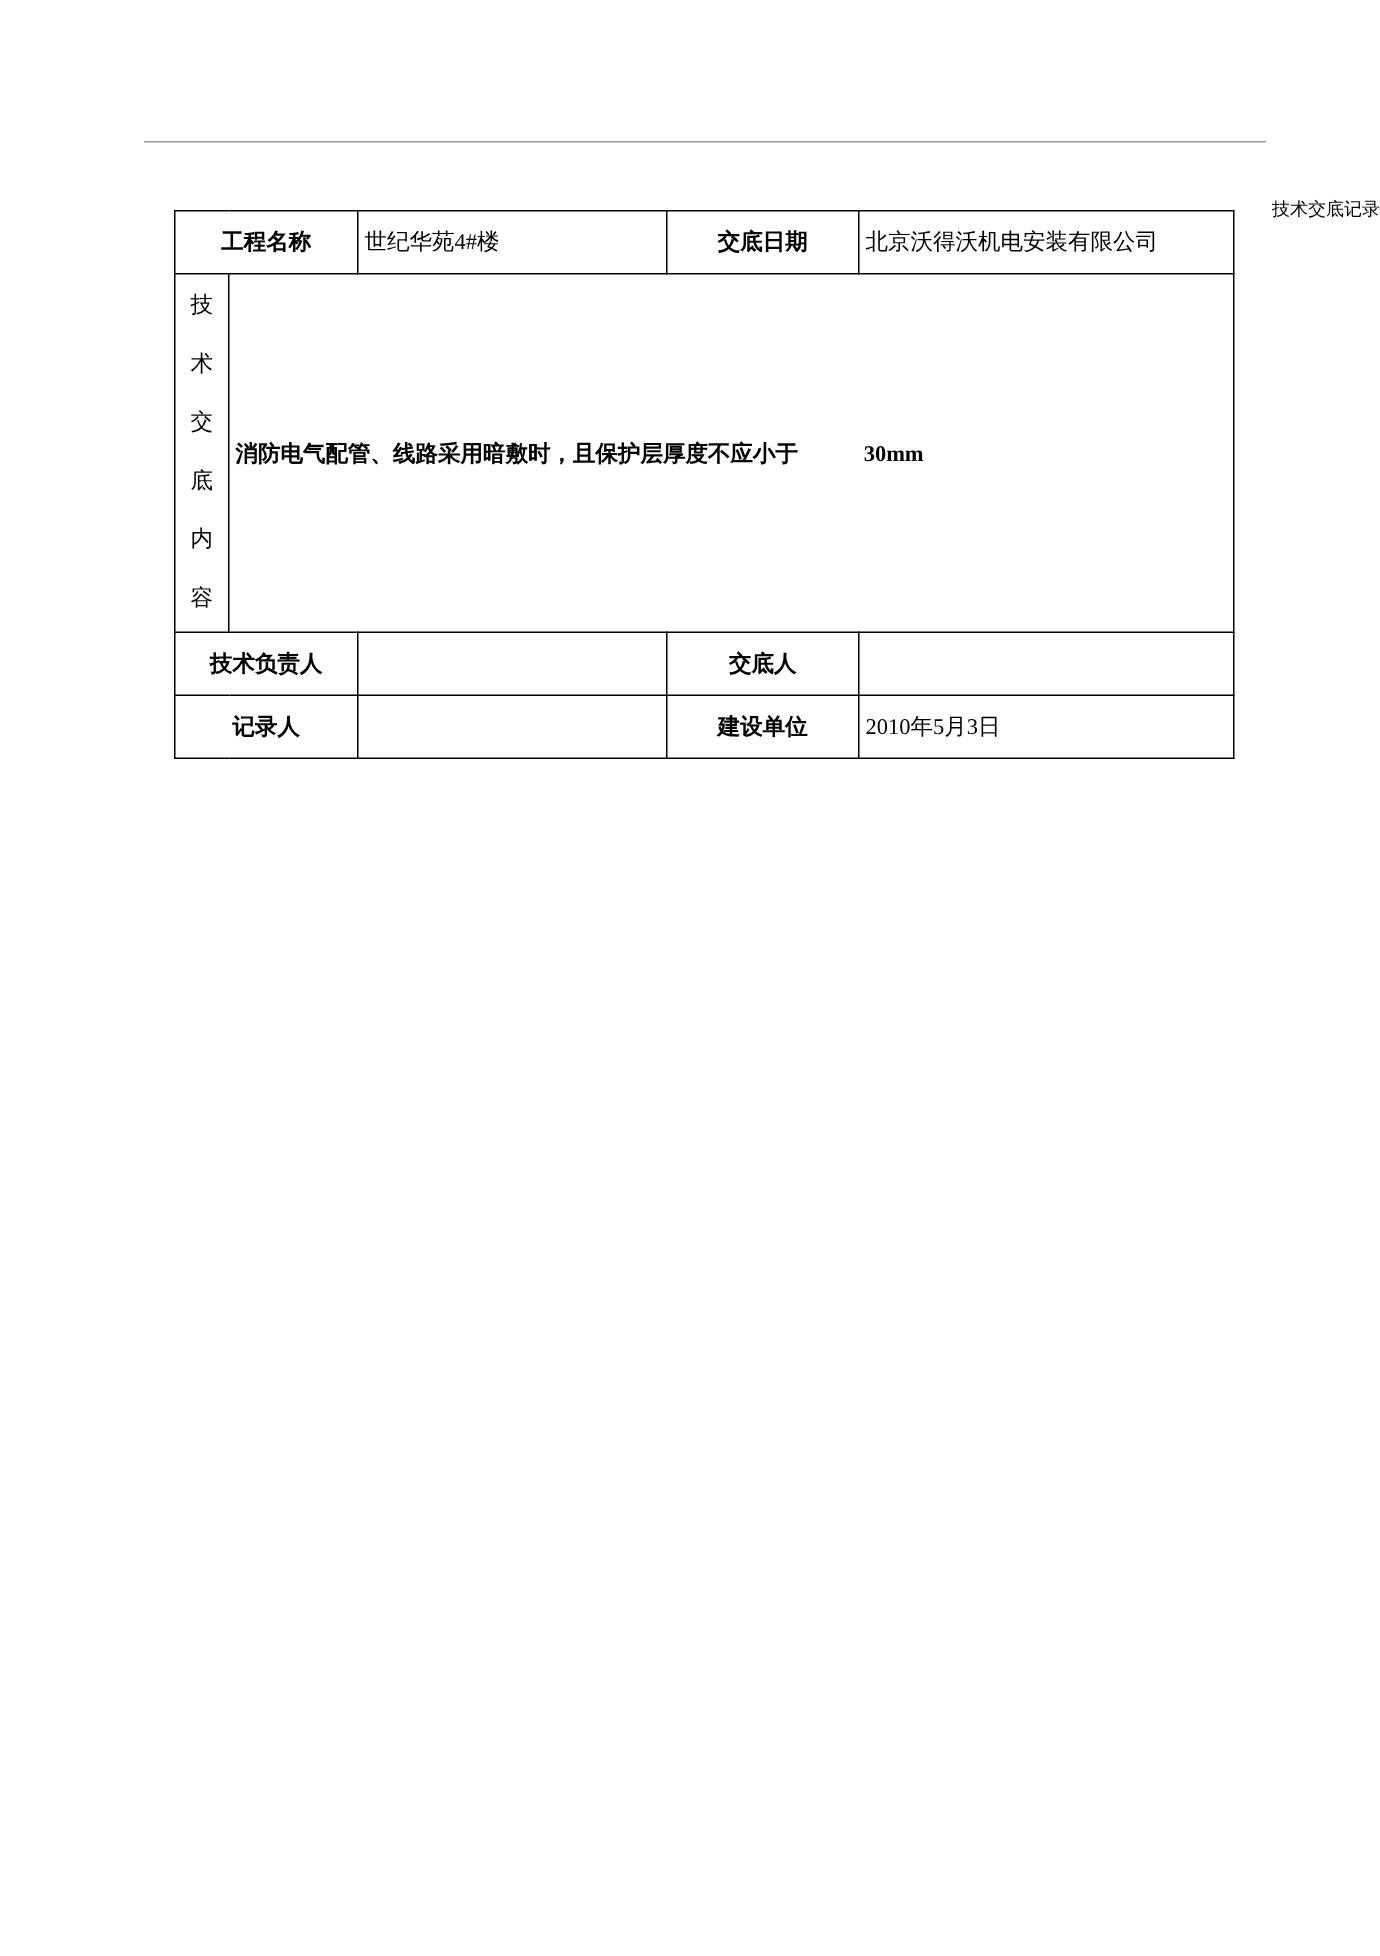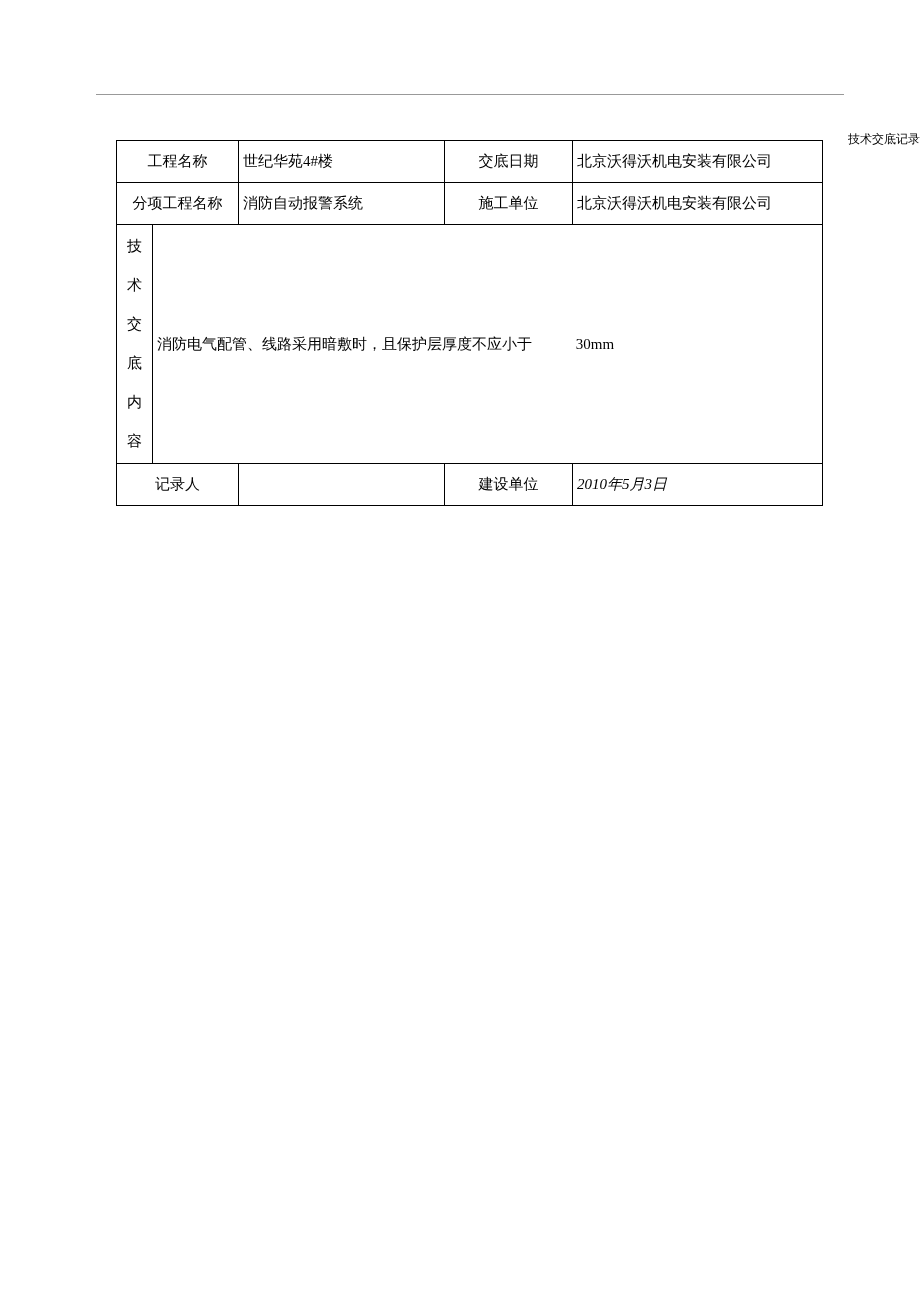--- a/index.html
+++ b/index.html
@@ -40,43 +40,44 @@
       border: 1px solid #000;
       vertical-align: middle;
       padding: 2px 4px;
       height: 42px;
     }
     .c1 { width: 36px; }
     .c2 { width: 86px; }
     .c3 { width: 206px; }
     .c4 { width: 128px; }
     .c5 { width: 250px; }
-    .center { text-align: center; }
+    .center { text-align: center; font-weight: bold; }
     .vlabel {
       height: 700px;
       text-align: center;
       vertical-align: middle;
       line-height: 2.6;
     }
     .content-cell {
       height: 700px;
       vertical-align: middle;
       padding-left: 16px;
       position: relative;
+      font-weight: bold;
     }
     .content-span1 {
       display: inline-block;
     }
     .content-span2 {
       display: inline-block;
       margin-left: 40px;
     }
     .tall { height: 76px; }
     .h46 { height: 46px; }
-    .pl { padding-left: 14px; font-style: italic; }
+    .pl { padding-left: 14px; }
   </style>
 </head>
 <body>
 
 <div class="hr-line"></div>
 
 <div class="title">技术交底记录</div>
 
 <table class="tbl">
   <colgroup>
@@ -87,39 +88,39 @@
       <col class="c5">
   </colgroup>
   <tbody>
       <tr>
     <td colspan="2" class="center">工程名称</td>
     <td>世纪华苑4#楼</td>
     <td class="center">交底日期</td>
     <td>北京沃得沃机电安装有限公司</td>
   </tr>
   <tr>
-    <td colspan="2" class="center">分项工程名称</td>
-    <td>消防自动报警系统</td>
-    <td class="center">施工单位</td>
-    <td>北京沃得沃机电安装有限公司</td>
-  </tr>
-  <tr>
     <td class="vlabel">
       <span>技</span><br>
       <span>术</span><br>
       <span>交</span><br>
       <span>底</span><br>
       <span>内</span><br>
       <span>容</span>
     </td>
     <td colspan="4" class="content-cell">
       <span class="content-span1">消防电气配管、线路采用暗敷时，且保护层厚度不应小于</span>
       <span class="content-span2">30mm</span>
     </td>
   </tr>
   <tr>
+    <td colspan="2" class="center h46">技术负责人</td>
+    <td class="h46"></td>
+    <td class="center h46">交底人</td>
+    <td class="h46"></td>
+  </tr>
+  <tr>
     <td colspan="2" class="center h46">记录人</td>
     <td class="h46"></td>
     <td class="center h46">建设单位</td>
     <td class="h46 pl">2010年5月3日</td>
   </tr>
 </tbody>
   </table>
 
 </body></html>

